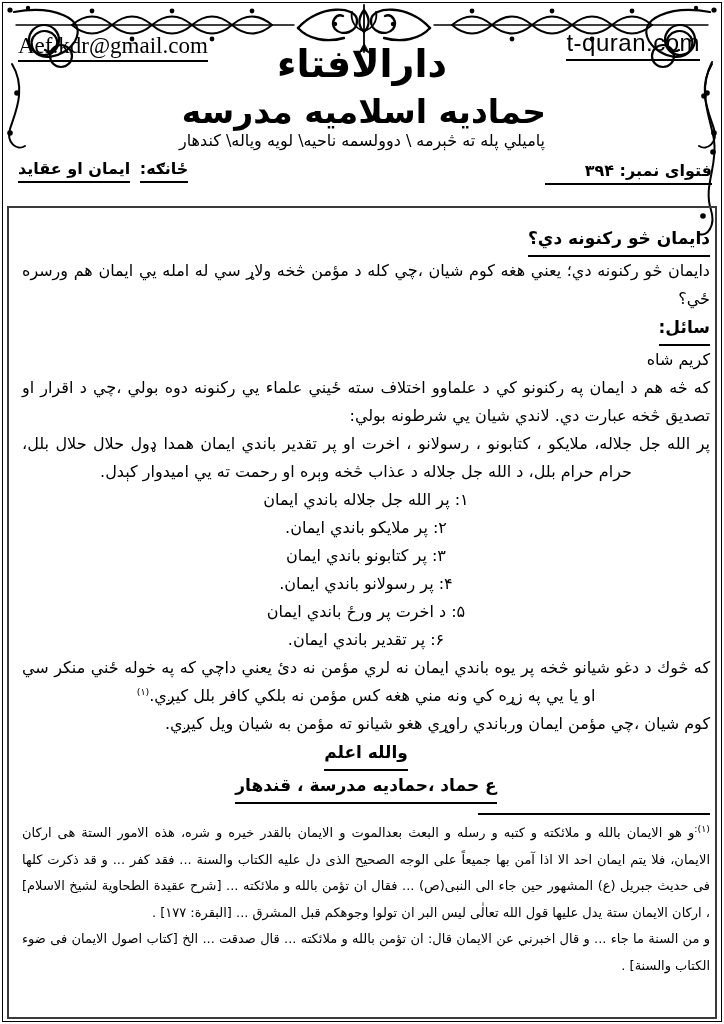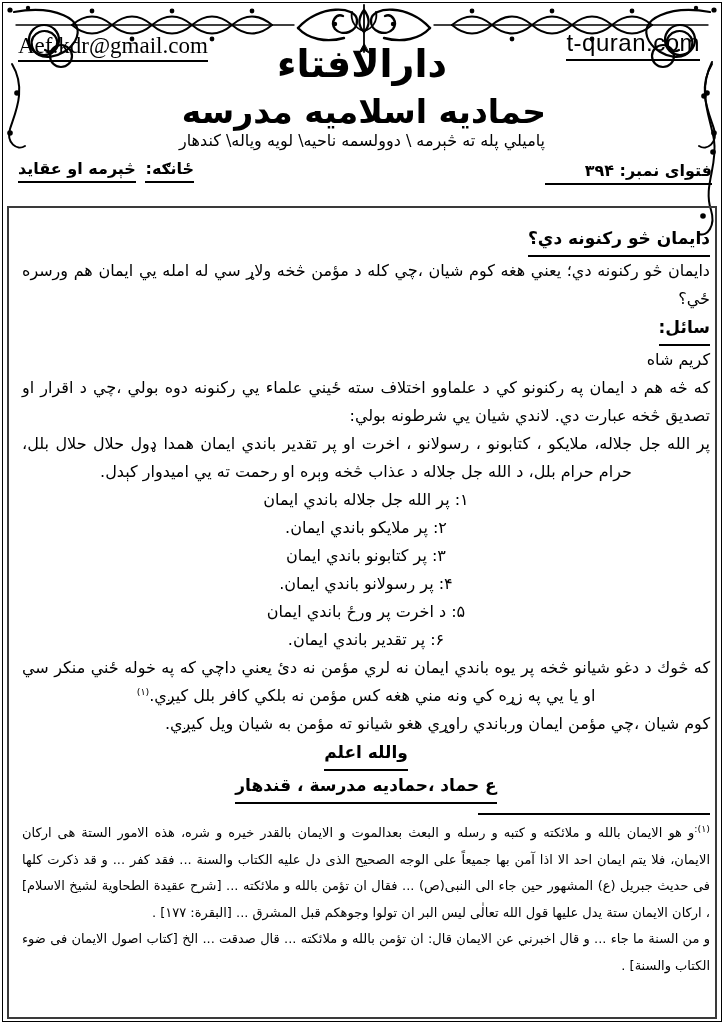--- a/index.html
+++ b/index.html
@@ -148,21 +148,21 @@
 <div class="hdr email">Aef.kdr@gmail.com</div>
 <div class="hdr website">t-quran.com</div>
 <div class="hdr dar-title">دارالافتاء</div>
 <div class="hdr madrasa-title">حماديه اسلاميه مدرسه</div>
 <div class="hdr address">پاميلي پله ته څېرمه \ دوولسمه ناحيه\ لويه وياله\ كندهار</div>
 <div class="hdr fatwa-no">
   <span class="u">فتواى نمبر: ۳۹۴</span>
 </div>
 <div class="hdr category">
   <span class="u">ځانګه:</span>
-  <span class="u">څېرمه او عقايد</span>
+  <span class="u">ايمان او عقايد</span>
 </div>
 
 <div class="doc-box">
 
   <div class="line right h17 bold">
     <span class="u2">دايمان څو ركنونه دي؟</span>
   </div>
 
   <div class="line just-full">دايمان څو ركنونه دي؛ يعني هغه كوم شيان ،چي كله د مؤمن څخه ولاړ سي له امله يي ايمان هم ورسره ځي؟</div>
 

